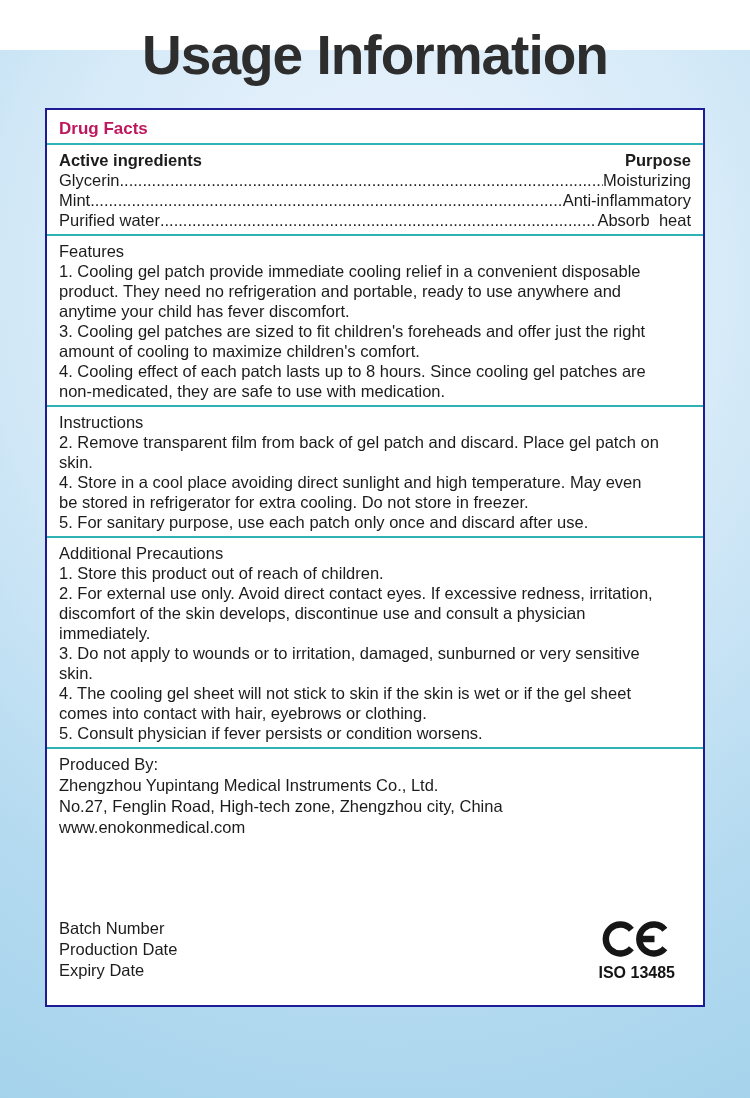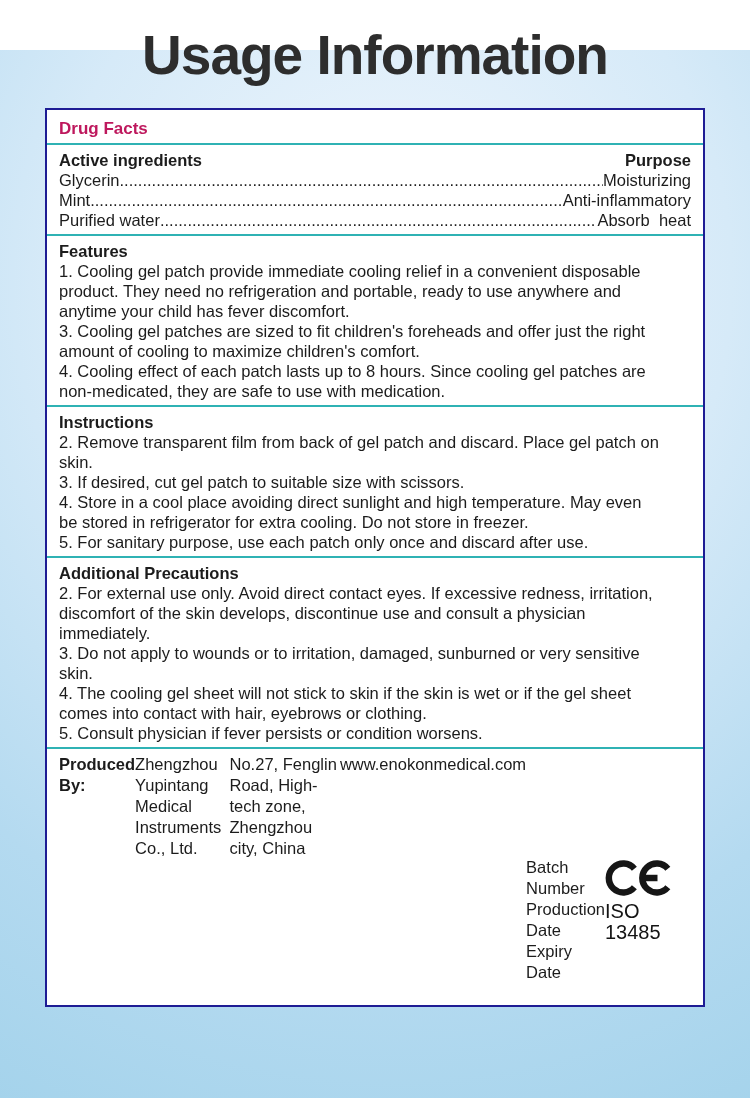--- a/index.html
+++ b/index.html
@@ -48,21 +48,21 @@
     flex: none;
     height: 2px;
     background: #2fb2b4;
   }
   .sec {
     padding: 5px 12px 4px 12px;
     font-size: 16.5px;
     line-height: 20px;
     color: #1c1c1c;
   }
-  .sec-head { font-weight: bold; }
+  .sec-head { font-weight: normal; }
   .df-header {
     padding: 9px 12px 4px 12px;
     font-size: 17px;
     line-height: 20px;
     font-weight: bold;
     color: #be185d;
   }
   .ing-head {
     display: flex;
     justify-content: space-between;
@@ -80,40 +80,40 @@
     white-space: nowrap;
   }
   .dot-leader::after {
     content: "........................................................................................................................................................................................";
   }
   .ing-purpose { white-space: pre; }
   .item { white-space: pre-line; }
   .produced {
     flex: 1;
     display: flex;
-    flex-direction: row;
+    flex-direction: column;
     line-height: 21px;
   }
   .footer-row {
     margin-top: auto;
     display: flex;
     justify-content: space-between;
     align-items: flex-start;
     padding-bottom: 18px;
   }
   .footer-fields div { line-height: 21px; }
   .certs {
     display: flex;
     flex-direction: column;
     align-items: center;
     padding-right: 16px;
   }
   .iso-text {
-    font-weight: normal;
-    font-size: 20px;
+    font-weight: bold;
+    font-size: 16px;
     color: #141414;
     margin-top: 2px;
     letter-spacing: 0px;
   }
   .ce-svg { display: block; }
 </style>
 </head>
 <body>
 
 <div class="page">
@@ -161,30 +161,30 @@
       <div class="item">4. Cooling effect of each patch lasts up to 8 hours. Since cooling gel patches are
 non-medicated, they are safe to use with medication.</div>
     </div>
 
     <div class="divider"></div>
 
     <div class="sec">
       <div class="sec-head">Instructions</div>
       <div class="item">2. Remove transparent film from back of gel patch and discard. Place gel patch on
 skin.</div>
-      <div class="item">3. If desired, cut gel patch to suitable size with scissors.</div>
       <div class="item">4. Store in a cool place avoiding direct sunlight and high temperature. May even
 be stored in refrigerator for extra cooling. Do not store in freezer.</div>
       <div class="item">5. For sanitary purpose, use each patch only once and discard after use.</div>
     </div>
 
     <div class="divider"></div>
 
     <div class="sec">
       <div class="sec-head">Additional Precautions</div>
+      <div class="item">1. Store this product out of reach of children.</div>
       <div class="item">2. For external use only. Avoid direct contact eyes. If excessive redness, irritation,
 discomfort of the skin develops, discontinue use and consult a physician
 immediately.</div>
       <div class="item">3. Do not apply to wounds or to irritation, damaged, sunburned or very sensitive
 skin.</div>
       <div class="item">4. The cooling gel sheet will not stick to skin if the skin is wet or if the gel sheet
 comes into contact with hair, eyebrows or clothing.</div>
       <div class="item">5. Consult physician if fever persists or condition worsens.</div>
     </div>
 

